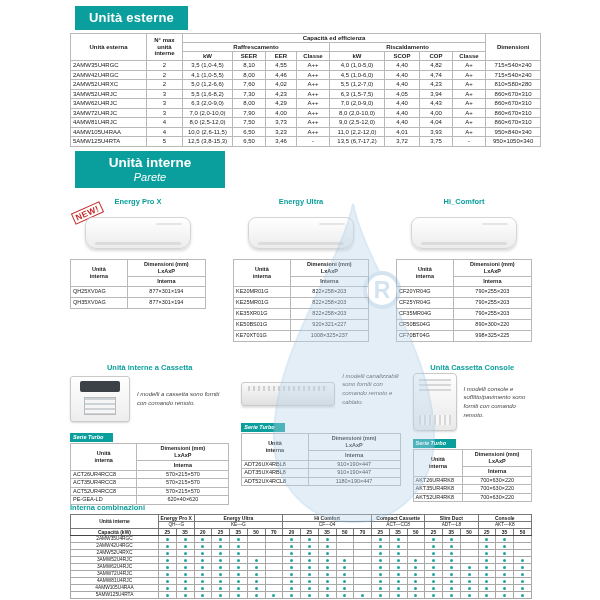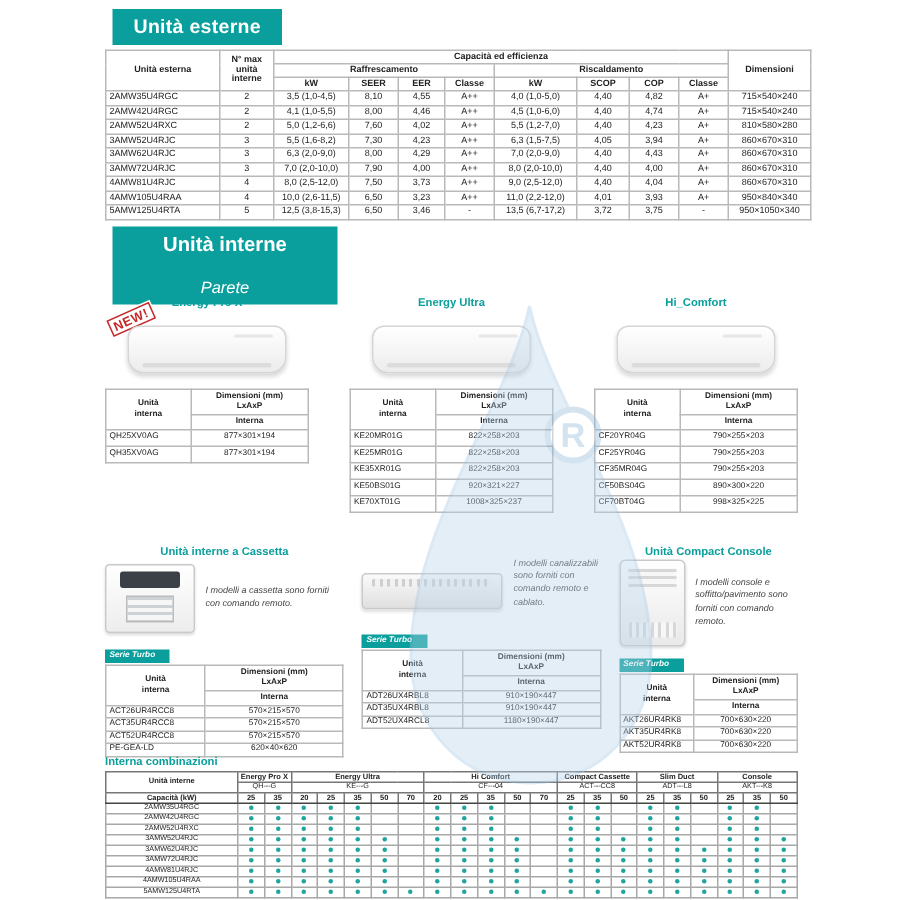--- a/index.html
+++ b/index.html
@@ -3,21 +3,21 @@
 <meta charset="utf-8">
 <style>
   html,body{margin:0;padding:0;}
   body{width:600px;height:600px;background:#fff;font-family:"Liberation Sans",sans-serif;color:#222;}
   .page{position:relative;width:560px;height:600px;overflow:hidden;background:#fff;}
 
   .banner{background:var(--teal,#0a9f9c);color:#fff;box-sizing:border-box;}
   #banner-esterne{position:absolute;left:75px;top:6px;font-size:13px;font-weight:bold;padding:4px 14px 5px;letter-spacing:.2px;}
   #banner-interne{position:absolute;left:75px;top:151px;width:150px;text-align:center;padding:4px 0 5px;}
   #banner-interne .l1{font-size:13.5px;font-weight:bold;}
-  #banner-interne .l2{font-size:11px;font-style:italic;margin-top:16px;}
+  #banner-interne .l2{font-size:11px;font-style:italic;margin-top:1px;}
 
   table{border-collapse:collapse;background:#fff;}
   .tbl th,.tbl td{border:1px solid #b9b9b9;text-align:center;padding:0 1px;box-sizing:border-box;}
 
   #outdoor-table{position:absolute;left:70px;top:33px;width:462px;table-layout:fixed;}
   #outdoor-table th{font-size:6px;font-weight:bold;height:9px;line-height:1.1;}
   #outdoor-table td{font-size:6px;height:9.5px;line-height:1;}
   #outdoor-table .pre{white-space:pre-line;}
   #outdoor-table td.c-model{text-align:left;padding-left:2px;}
 
@@ -454,21 +454,21 @@
             </tr>
             <tr>
               <td class="c-model">ADT52UX4RCL8</td>
               <td>1180×190×447</td>
             </tr>
           </tbody>
       </table>
     </div>
 
     <div class="card other narrow">
-      <div class="card-title">Unità Compact Console</div>
+      <div class="card-title">Unità Cassetta Console</div>
       <div class="body">
         <div class="ac-console"></div>
         <div class="desc">I modelli console e soffitto/pavimento sono forniti con comando remoto.</div>
       </div>
       <div class="serie">Serie Turbo</div>
       <table class="tbl spec compact">
         <colgroup>
             <col class="c1">
             <col>
           </colgroup>

